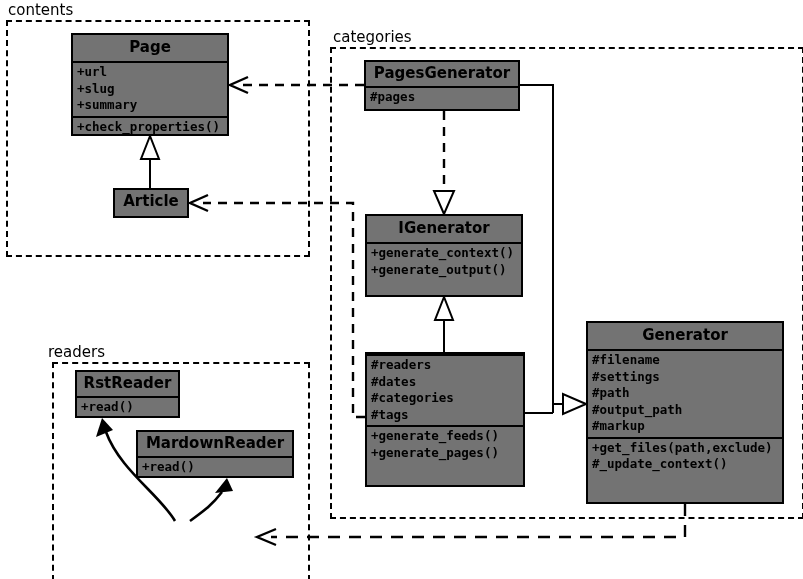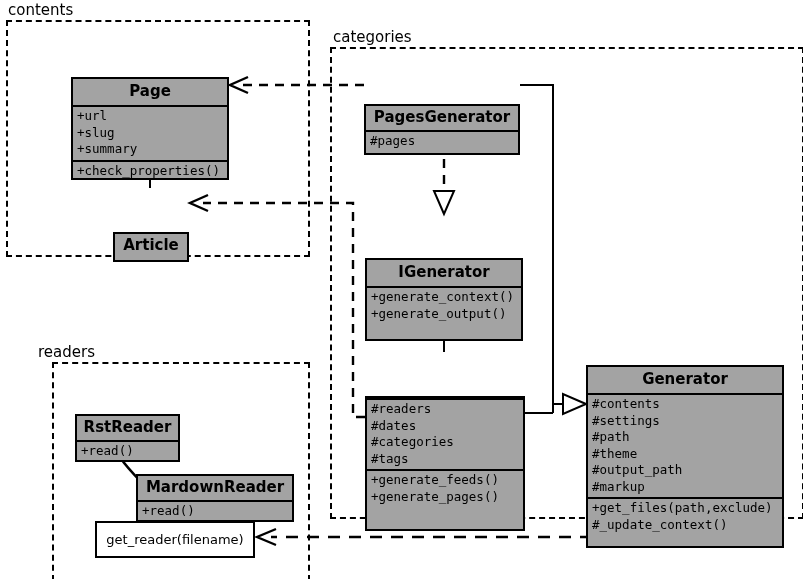--- a/index.html
+++ b/index.html
@@ -39,24 +39,23 @@
     background: #ffffff;
     padding: 0 2px;
     white-space: nowrap;
     z-index: 4;
   }
 
   
   .cls {
     position: absolute;
     border: 2px solid #000;
-    background: #a3a3a3;
+    background: #737373;
     box-sizing: border-box;
     z-index: 5;
-    margin-top: 44px;
   }
   .cls-title {
     font-weight: bold;
     font-size: 15px;
     text-align: center;
     padding: 4px 6px 5px 6px;
     color: #000;
     line-height: 1.15;
     white-space: nowrap;
   }
@@ -66,20 +65,21 @@
     font-size: 12.5px;
     text-align: center;
     display: block;
     line-height: 1.2;
   }
   .cls-sep {
     border-top: 2px solid #000;
   }
   .cls-compartment {
     padding: 1px 4px 2px 4px;
+    font-weight: bold;
   }
   .member {
     font-family: "DejaVu Sans Mono", monospace;
     font-size: 12.5px;
     line-height: 1.32;
     color: #000;
     white-space: nowrap;
   }
   .plain-box {
     position: absolute;
@@ -155,21 +155,21 @@
     </g>
   </svg>
 
   <div class="pkg" style="left:6px; top:20px; width:300px; height:233px;"></div>
   <div class="pkg-label" style="left:6px; top:1px;">contents</div>
 
   <div class="pkg" style="left:330px; top:47px; width:470px; height:468px;"></div>
   <div class="pkg-label" style="left:331px; top:28px;">categories</div>
 
   <div class="pkg" style="left:52px; top:362px; width:254px; height:215px;"></div>
-  <div class="pkg-label" style="left:36px; top:343px;">readers</div>
+  <div class="pkg-label" style="left:46px; top:343px;">readers</div>
 
   <div class="cls" style="left:71px; top:33px; width:158px; height:103px;">
     <div class="cls-title">Page</div>
     <div class="cls-sep cls-compartment">
       <div class="member">+url</div>
       <div class="member">+slug</div>
       <div class="member">+summary</div>
     </div>
     <div class="cls-sep cls-compartment">
       <div class="member">+check_properties()</div>
@@ -206,24 +206,23 @@
     </div>
     <div class="cls-sep cls-compartment">
       <div class="member">+generate_feeds()</div>
       <div class="member">+generate_pages()</div>
     </div>
   </div>
 
   <div class="cls" style="left:586px; top:321px; width:198px; height:183px;">
     <div class="cls-title">Generator</div>
     <div class="cls-sep cls-compartment">
-      <div class="member">#contents</div>
+      <div class="member">#filename</div>
       <div class="member">#settings</div>
       <div class="member">#path</div>
-      <div class="member">#theme</div>
       <div class="member">#output_path</div>
       <div class="member">#markup</div>
     </div>
     <div class="cls-sep cls-compartment">
       <div class="member">+get_files(path,exclude)</div>
       <div class="member">#_update_context()</div>
     </div>
   </div>
 
   <div class="cls" style="left:75px; top:370px; width:105px; height:48px;">
@@ -233,17 +232,14 @@
     </div>
   </div>
 
   <div class="cls" style="left:136px; top:430px; width:158px; height:48px;">
     <div class="cls-title" style="padding:3px 6px 4px 6px;">MardownReader</div>
     <div class="cls-sep cls-compartment">
       <div class="member">+read()</div>
     </div>
   </div>
 
-  <div class="plain-box" style="left:95px; top:521px; width:160px; height:37px;">
-    <span>get_reader(filename)</span>
-  </div>
 
 </div>
 
 </body></html>

